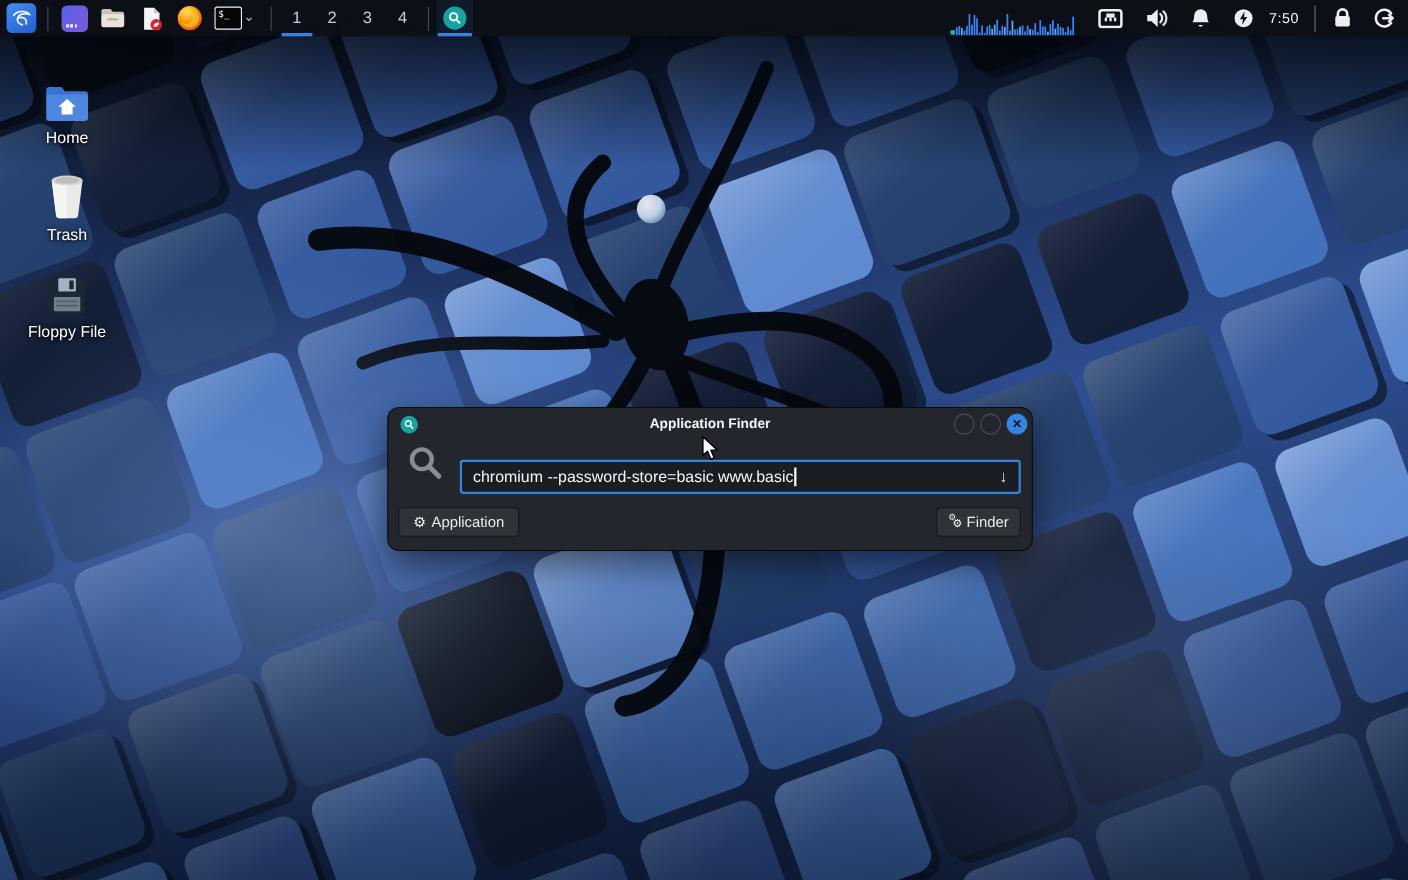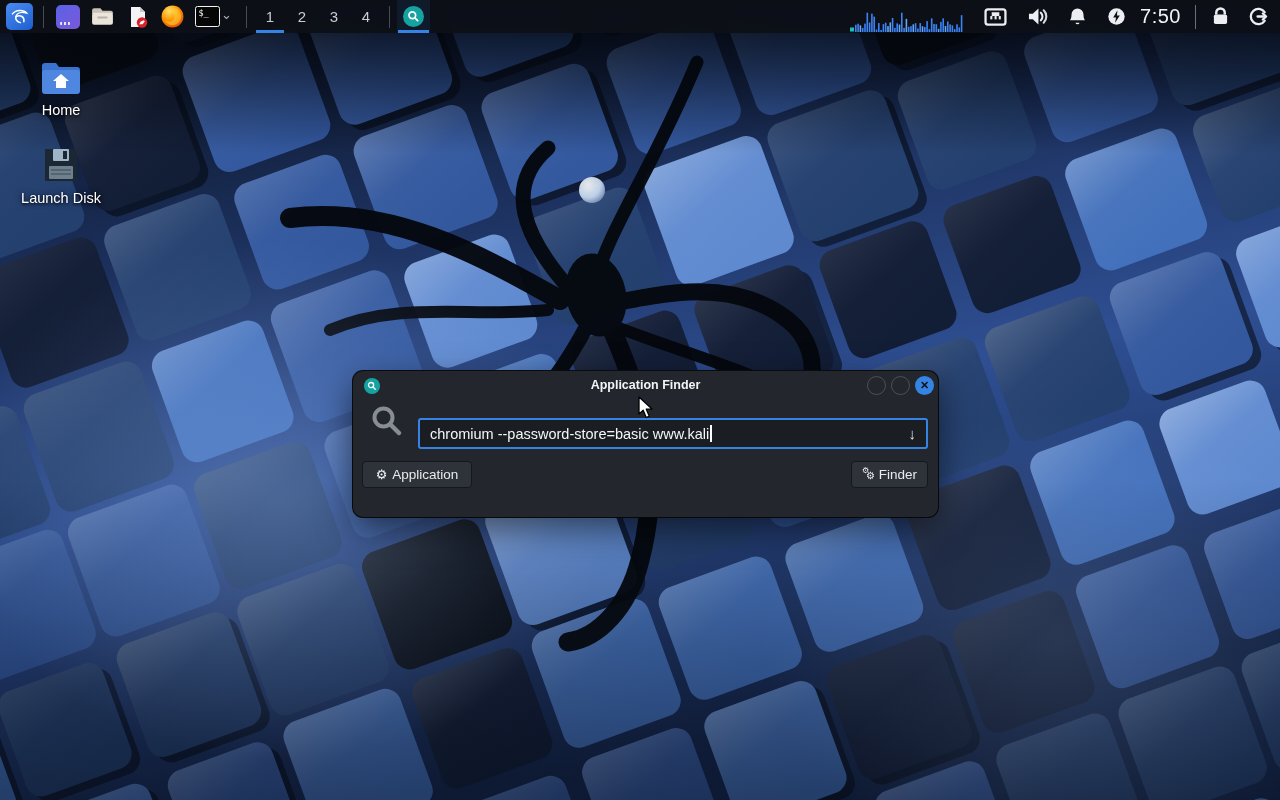--- a/index.html
+++ b/index.html
@@ -27,31 +27,31 @@
       font-family:"DejaVu Sans Mono",monospace;font-size:8.5px;color:#fff;line-height:9px;padding:1.5px 0 0 2.5px;box-sizing:border-box;}
   .chev{color:#aeb4bb;font-size:13px;margin:0 2px 4px 1px;}
   .ws-btn{width:32px;height:33px;display:flex;align-items:center;justify-content:center;
       font-size:15px;color:#c8cdd4;position:relative;}
   .ws-btn.active:after{content:"";position:absolute;left:2px;right:2px;bottom:0;height:3px;background:#3584e4;}
   .task-btn{width:33px;height:33px;display:flex;align-items:center;justify-content:center;position:relative;background:rgba(53,132,228,.10);}
   .task-btn:after{content:"";position:absolute;left:1px;right:1px;bottom:0;height:3px;background:#3584e4;}
   .teal-circ{width:21px;height:21px;border-radius:50%;background:#17a2a2;display:flex;align-items:center;justify-content:center;}
   .graph{display:flex;align-items:flex-end;height:33px;margin-right:10px;}
   .tray-ic{margin:0 10px;display:flex;align-items:center;}
-  .clock{font-size:20px;color:#f2f4f6;margin:0 8px 0 4px;letter-spacing:.5px;}
+  .clock{font-size:13px;color:#f2f4f6;margin:0 8px 0 4px;letter-spacing:.5px;}
   .psep2{width:1px;height:24px;background:#6a7078;margin:0 6px;}
 
   
-  .desk-icons{position:absolute;left:16px;top:52px;width:90px;z-index:10;}
+  .desk-icons{position:absolute;left:16px;top:68px;width:90px;z-index:10;}
   .desk-item{width:90px;display:flex;flex-direction:column;align-items:center;margin-bottom:22px;}
   .desk-item .ic{height:44px;display:flex;align-items:flex-end;justify-content:center;}
   .desk-label{margin-top:6px;font-size:14.5px;color:#fff;text-shadow:0 1px 3px rgba(0,0,0,.95),0 0 6px rgba(0,0,0,.6);text-align:center;}
 
   
-  .finder{position:absolute;left:353px;top:371px;width:585px;height:146px;background:#23272d;
+  .finder{position:absolute;left:353px;top:371px;width:585px;height:129px;background:#23272d;
       border-radius:10px;box-shadow:0 12px 34px rgba(0,0,0,.55),0 0 0 1px #0b0d10;z-index:60;}
   .finder-titlebar{position:absolute;top:0;left:0;right:0;height:30px;}
   .finder-appicon{position:absolute;left:11px;top:7px;width:16px;height:16px;border-radius:50%;background:#17a2a2;
       display:flex;align-items:center;justify-content:center;}
   .finder-title{position:absolute;left:0;right:0;top:7px;text-align:center;font-size:12.5px;font-weight:bold;color:#f2f4f6;}
   .winbtn{position:absolute;top:5px;width:19px;height:19px;border-radius:50%;box-sizing:border-box;}
   .winbtn.min{left:514px;background:#23272d;border:1.5px solid #4a5058;}
   .winbtn.max{left:538px;background:#23272d;border:1.5px solid #4a5058;}
   .winbtn.close{left:562px;background:#3584e4;color:#10151b;font-size:11px;font-weight:bold;
       display:flex;align-items:center;justify-content:center;border:none;}
@@ -665,33 +665,44 @@
         <svg width="42" height="36" viewBox="0 0 42 36">
           <path d="M2,6 a3,3 0 0 1 3,-3 h11 l3,4 h18 a3,3 0 0 1 3,3 v3 H2 Z" fill="#3a72cf"></path>
           <rect x="2" y="10" width="38" height="24" rx="3" fill="#4f86e0"></rect>
           <path d="M21,14 l8,7 h-3 v7 h-10 v-7 h-3 Z" fill="#fff"></path>
         </svg>
       </span>
       <span class="desk-label">Home</span>
     </div>
 
 
+    <div class="desk-item">
+      <span class="ic">
+        <svg width="40" height="42" viewBox="0 0 40 42">
+          <path d="M6,6 L10,38 a3,3 0 0 0 3,2.5 h14 a3,3 0 0 0 3,-2.5 L34,6 Z" fill="#e9e9e7"></path>
+          <path d="M6,6 L10,38 a3,3 0 0 0 3,2.5 h7 V6 Z" fill="#f4f4f2"></path>
+          <ellipse cx="20" cy="6" rx="14" ry="4.5" fill="#d4d4d1"></ellipse>
+          <ellipse cx="20" cy="6" rx="10.5" ry="3" fill="#bdbdba"></ellipse>
+        </svg>
+      </span>
+      <span class="desk-label">Trash</span>
+    </div>
 
     <div class="desk-item">
       <span class="ic">
         <svg width="38" height="38" viewBox="0 0 38 38">
           <path d="M3,3 h29 l3,3 v29 h-32 Z" fill="#1b2733"></path>
           <rect x="11" y="3" width="16" height="12" rx="1" fill="#9fb4c4"></rect>
           <rect x="21" y="5" width="4" height="8" fill="#1b2733"></rect>
           <rect x="7" y="20" width="24" height="13" rx="1" fill="#6e7f8d"></rect>
           <rect x="9" y="23" width="20" height="2" fill="#55656f"></rect>
           <rect x="9" y="27" width="20" height="2" fill="#55656f"></rect>
         </svg>
       </span>
-      <span class="desk-label">Launch Disk</span>
+      <span class="desk-label">Floppy File</span>
     </div>
   </div>
 
   <div class="finder">
     <div class="finder-titlebar">
       <div class="finder-appicon">
         <svg width="10" height="10" viewBox="0 0 14 14">
           <circle cx="5.7" cy="5.7" r="3.6" stroke="#fff" stroke-width="1.8" fill="none"></circle>
           <line x1="8.5" y1="8.5" x2="11.5" y2="11.5" stroke="#fff" stroke-width="1.9" stroke-linecap="round"></line>
         </svg>
@@ -705,21 +716,21 @@
     </div>
 
     <span class="finder-search-icon">
       <svg width="33" height="33" viewBox="0 0 33 33">
         <circle cx="13.5" cy="13.5" r="9" stroke="#878d95" stroke-width="4" fill="none"></circle>
         <line x1="20.5" y1="20.5" x2="29" y2="29" stroke="#878d95" stroke-width="4.5" stroke-linecap="round"></line>
       </svg>
     </span>
 
     <div class="finder-input">
-      <span>chromium --password-store=basic www.kali</span>
+      <span>chromium --password-store=basic www.basic</span>
         <span class="caret"></span>
       <span class="dd">↓</span>
     </div>
 
     <div class="fbtn btn-prefs">
       <span class="g">⚙</span>
       <span>Application</span>
     </div>
 
     <div class="fbtn btn-launch">

